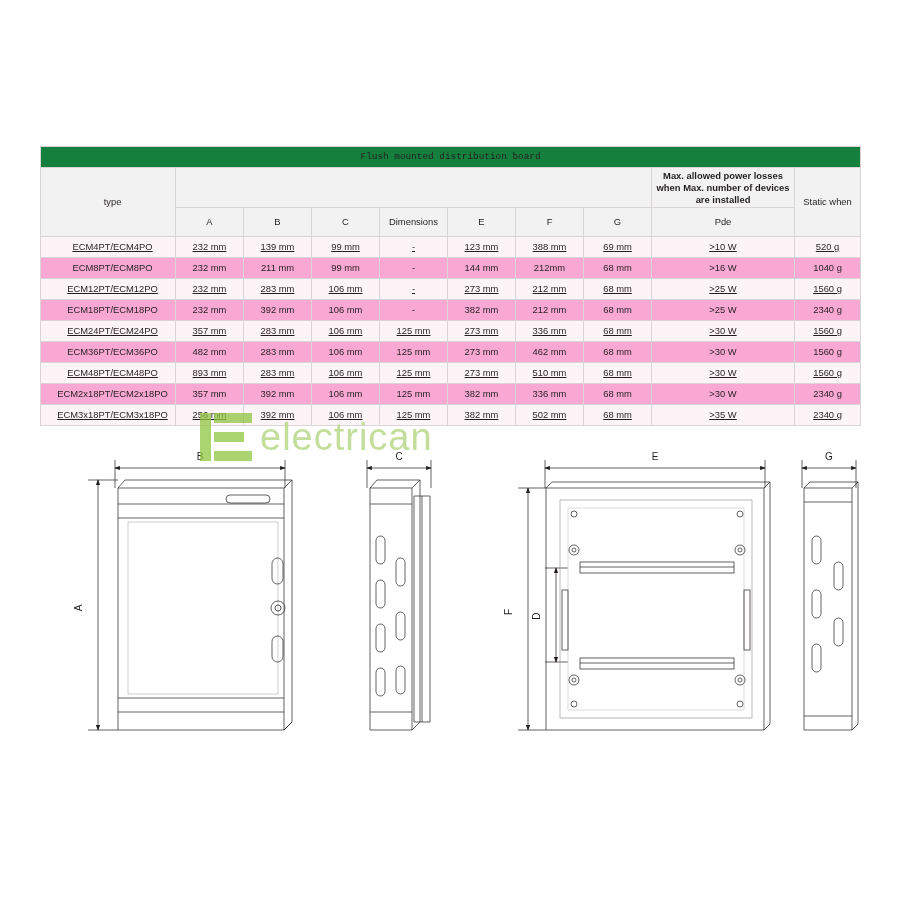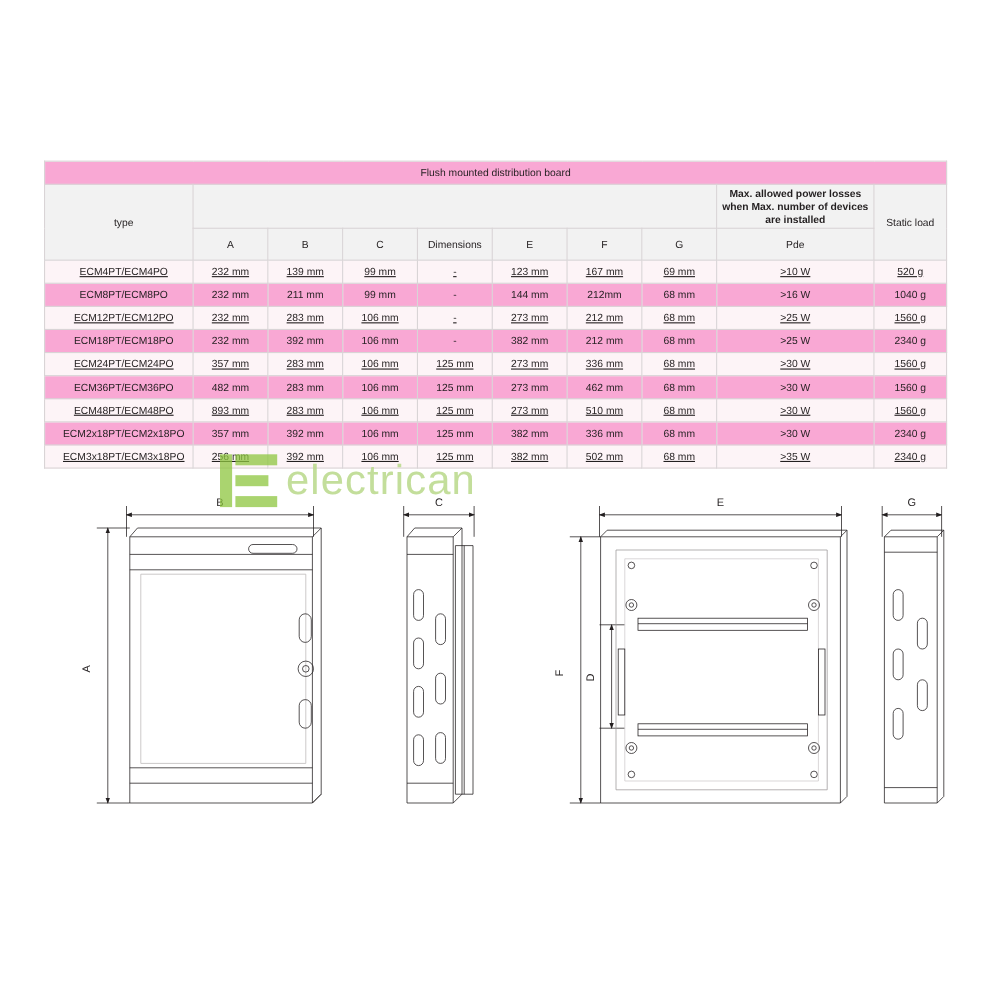--- a/index.html
+++ b/index.html
@@ -32,27 +32,28 @@
     border: 1px solid #d9d4d6;
     font-size: 9.4px;
     font-weight: normal;
     color: #231f20;
     padding: 0;
     text-align: center;
     vertical-align: middle;
     line-height: 1.15;
   }
   .title-row td {
-    background: #f9a8d4;
+    background: #15803d;
     text-align: left;
     padding: 5px 0 5px 10px;
     font-weight: bold;
     font-size: 10.5px;
     height: 20px;
     border: 1px solid #e7dfe2;
+    font-family: Liberation Mono, monospace;
   }
   .head-row td {
     background: #f2f2f2;
     height: 26px;
   }
   .dim-head td {
     background: #f2f2f2;
     height: 28px;
   }
   .typecell {
@@ -133,41 +134,41 @@
       <col style="width:66px">
     </colgroup>
     <tbody>
       <tr class="title-row">
         <td colspan="10">Flush mounted distribution board</td>
       </tr>
       <tr class="head-row">
         <td rowspan="2" class="typecell vtop">type</td>
         <td colspan="7"></td>
         <td rowspan="1" class="pde" style="line-height:1.25;padding:2px 3px;font-weight:bold;">Max. allowed power losses when Max. number of devices are installed</td>
-        <td rowspan="2">Static load</td>
+        <td rowspan="2">Static when</td>
       </tr>
       <tr class="dim-head">
         <td>A</td>
         <td>B</td>
         <td>C</td>
         <td>Dimensions</td>
         <td>E</td>
         <td>F</td>
         <td>G</td>
         <td>Pde</td>
       </tr>
 
       <tr class="body-row row-alt">
         <td class="typecell">ECM4PT/ECM4PO</td>
         <td>232 mm</td>
         <td>139 mm</td>
         <td>99 mm</td>
         <td>-</td>
         <td>123 mm</td>
-        <td>167 mm</td>
+        <td>388 mm</td>
         <td>69 mm</td>
         <td>&gt;10 W</td>
         <td>520 g</td>
       </tr>
       <tr class="body-row row-plain">
         <td class="typecell">ECM8PT/ECM8PO</td>
         <td>232 mm</td>
         <td>211 mm</td>
         <td>99 mm</td>
         <td>-</td>

